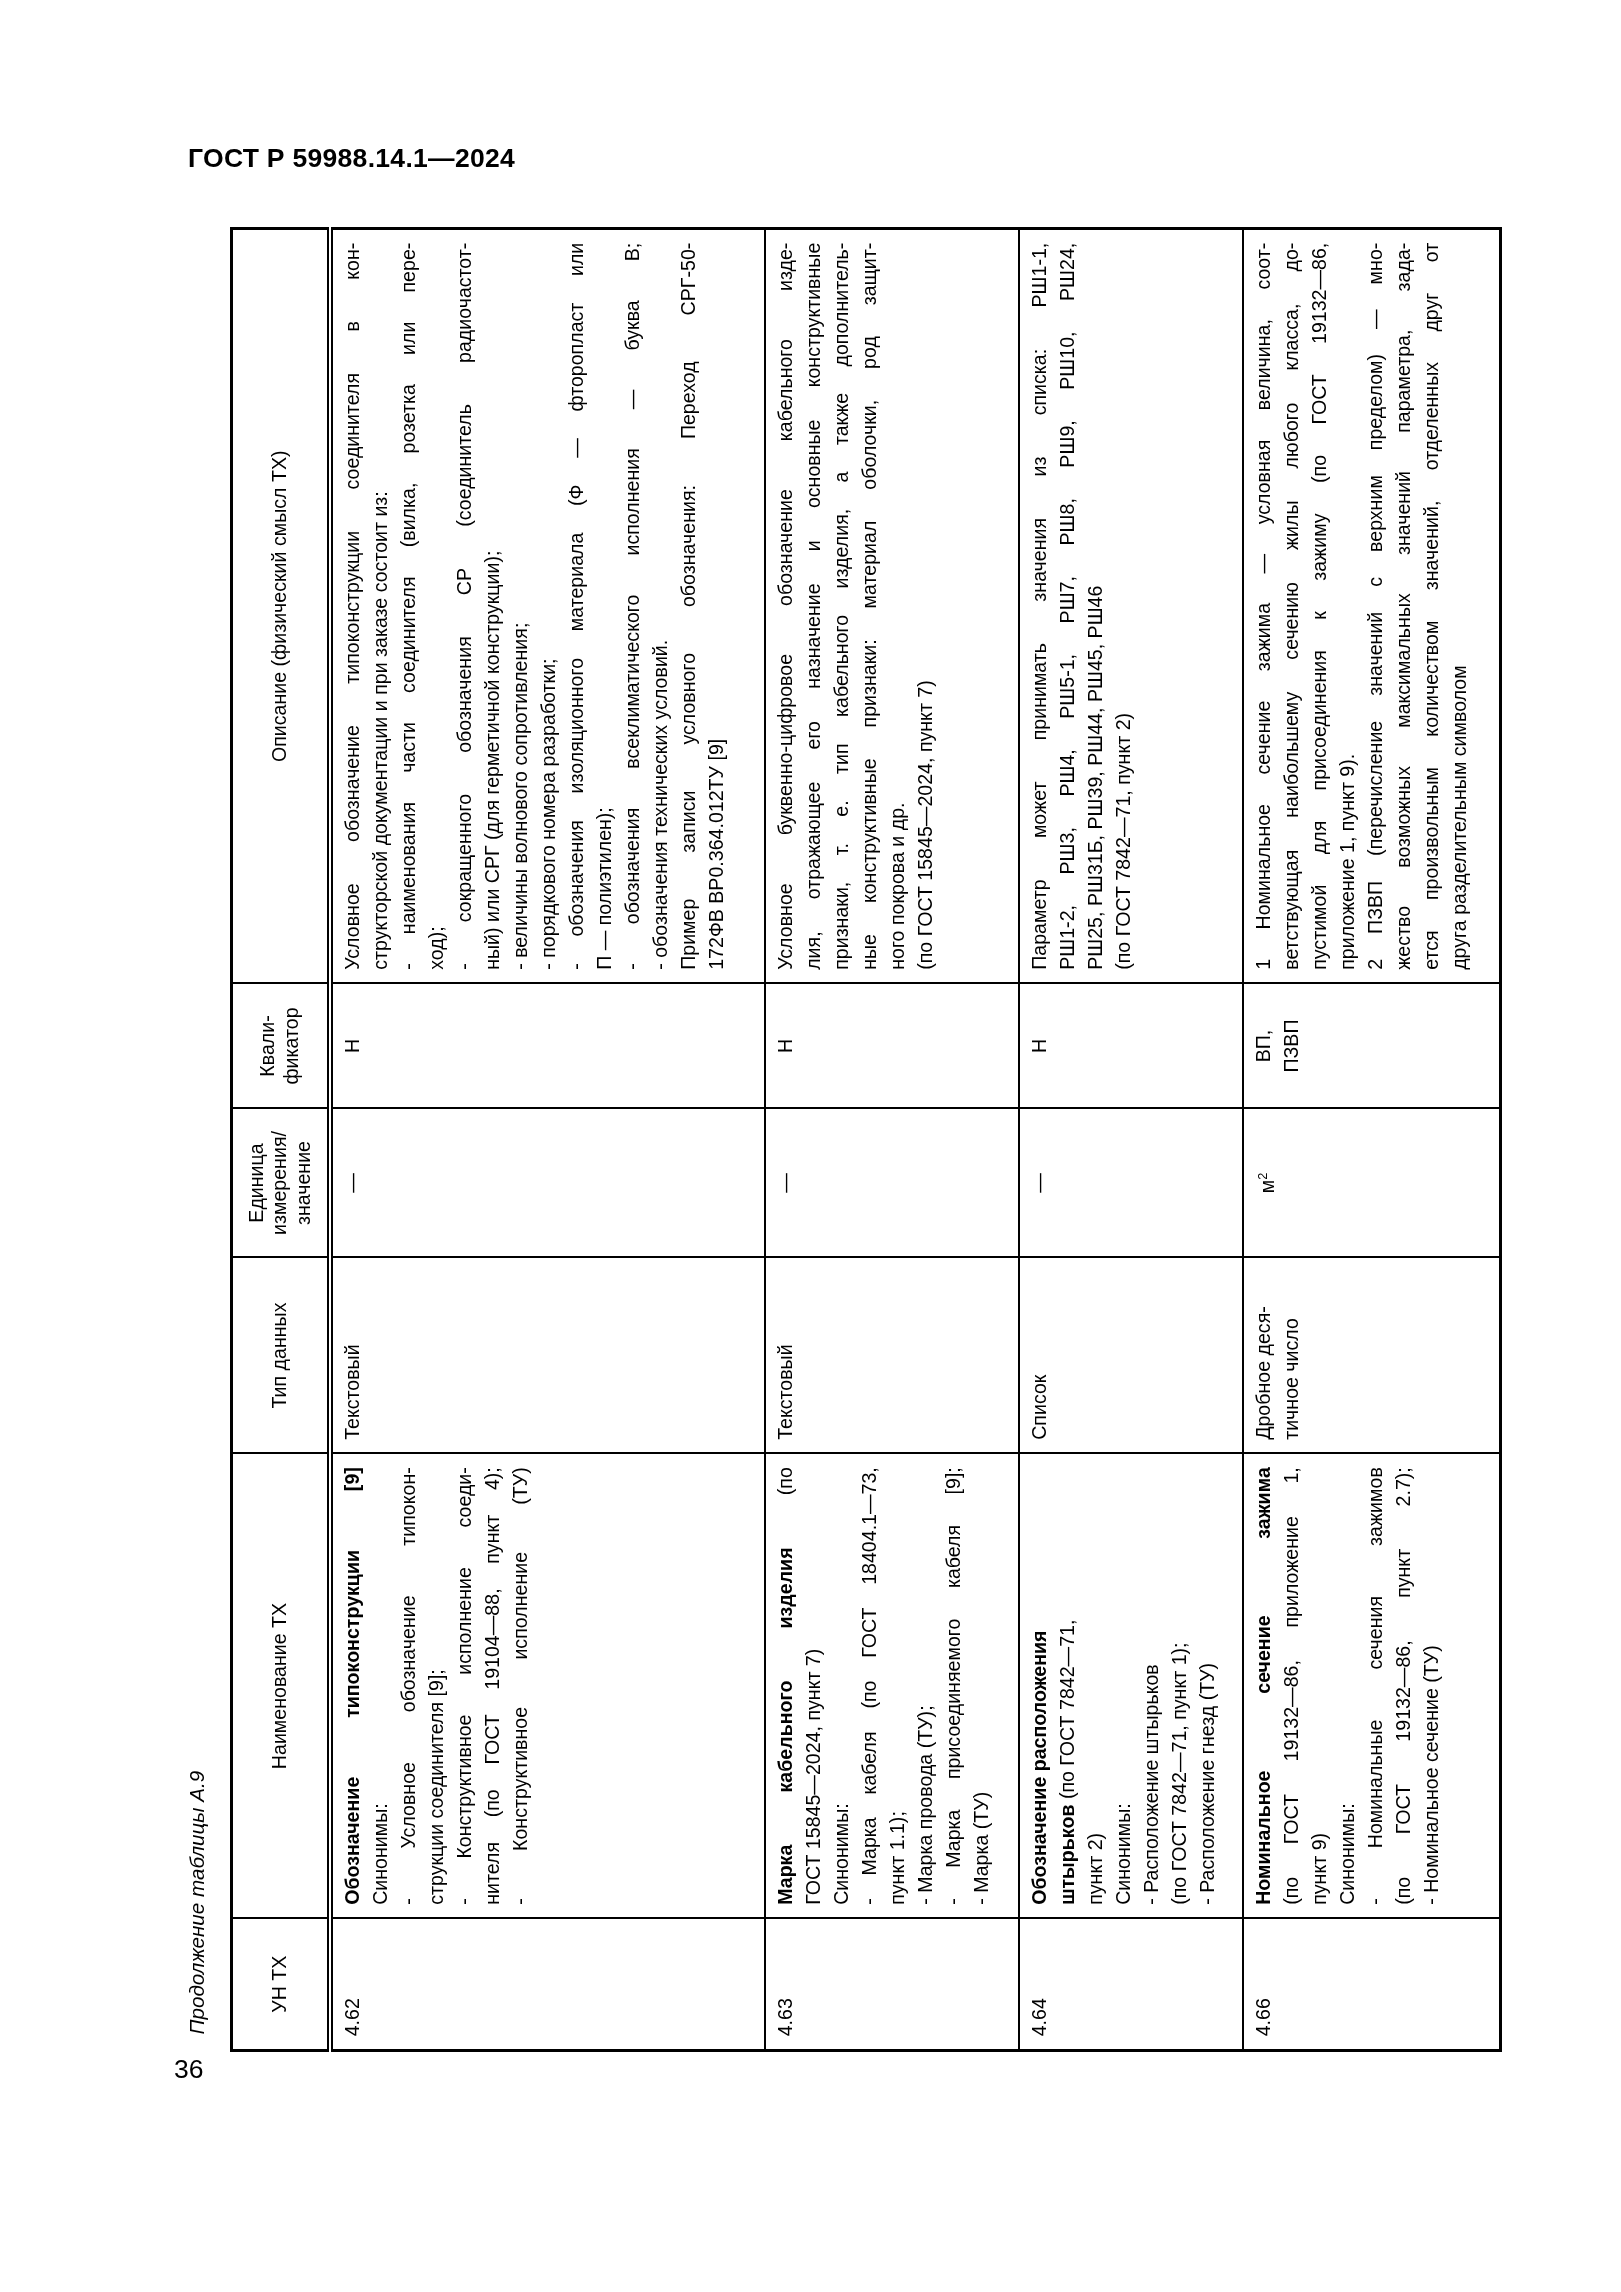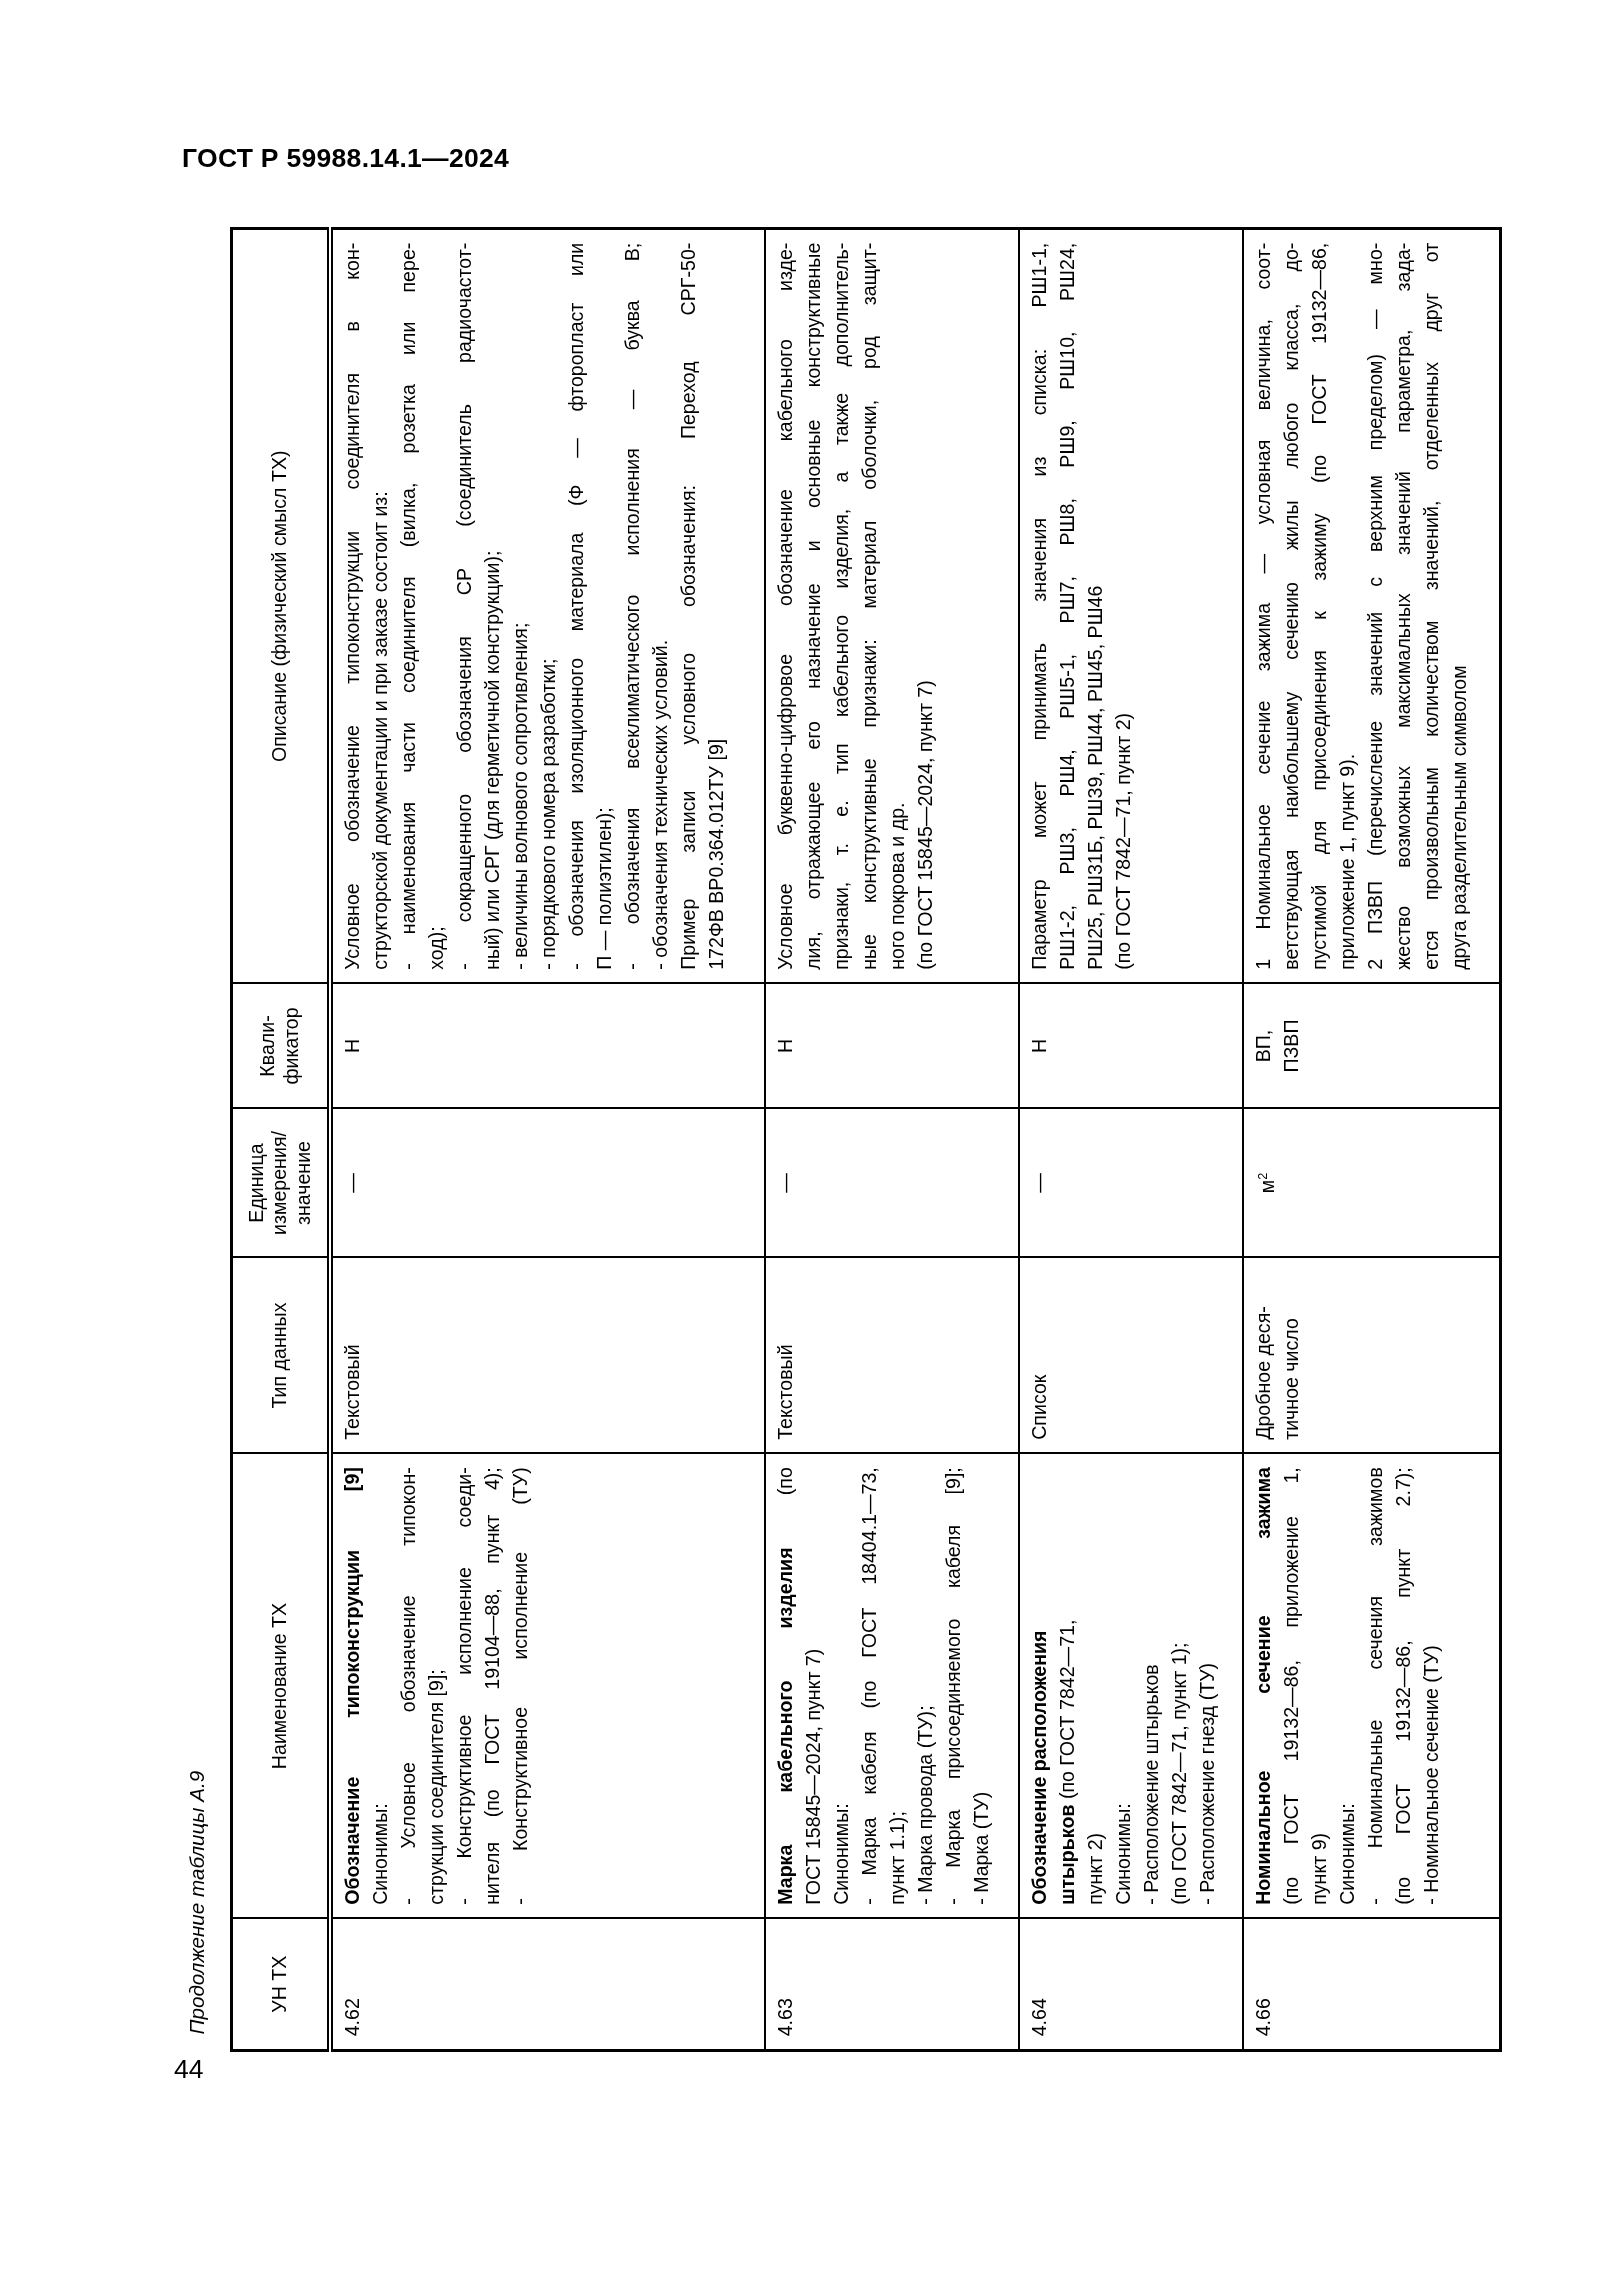--- a/index.html
+++ b/index.html
@@ -1,18 +1,18 @@
 <!DOCTYPE html>
 <html><head>
 <meta charset="utf-8">
 <style>
   html,body{margin:0;padding:0;background:#ffffff;}
   body{width:1621px;height:2293px;position:relative;overflow:hidden;
        font-family:"Liberation Sans",sans-serif;color:#000;}
-  .gost-header{position:absolute;left:182px;top:143px;font-weight:bold;
+  .gost-header{position:absolute;left:188px;top:143px;font-weight:bold;
        font-size:26.5px;letter-spacing:0.3px;}
   .page-number{position:absolute;left:174px;top:2054px;font-size:26.5px;}
   
   .rot{position:absolute;left:230px;top:230px;width:1822px;height:1269px;
        transform-origin:0 0;transform:rotate(-90deg) translateX(-1822px);}
   .caption{position:absolute;left:17.6px;top:-45px;font-style:italic;font-size:20.6px;white-space:nowrap;}
   table.gt{border-collapse:collapse;table-layout:fixed;width:1822px;height:1269px;
        border:3.9px solid #000;}
   .gt th,.gt td{border:2px solid #000;vertical-align:top;padding:5.9px 12.7px 0 12.7px;
        font-weight:normal;font-size:19.6px;overflow:hidden;}
@@ -204,14 +204,14 @@
             <div class="ln jl"><span class="runs"><span>2 ПЗВП (перечисление значений с верхним пределом) — мно-</span></span></div>
             <div class="ln jl"><span class="runs"><span>жество возможных максимальных значений параметра, зада-</span></span></div>
             <div class="ln jl"><span class="runs"><span>ется произвольным количеством значений, отделенных друг от</span></span></div>
             <div class="ln"><span class="runs"><span>друга разделительным символом</span></span></div>
           </td>
         </tr>
       </tbody>
   </table>
 </div>
 
-<div class="page-number">44</div>
+<div class="page-number">36</div>
 
 
 </body></html>

